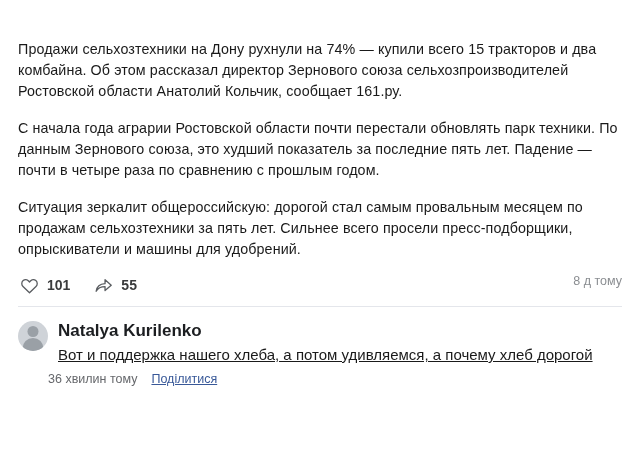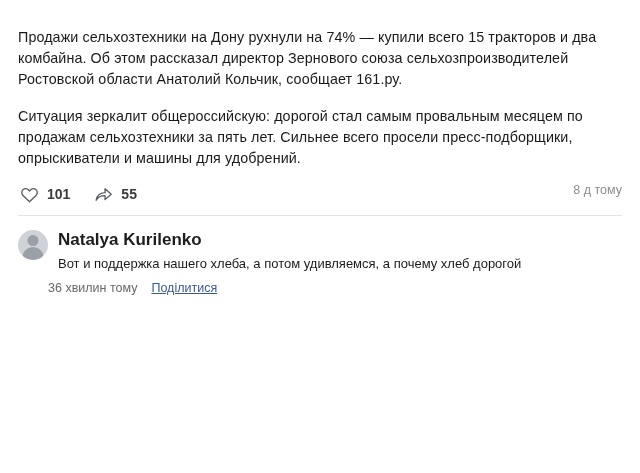--- a/index.html
+++ b/index.html
@@ -10,20 +10,21 @@
   body {
     width: 640px;
     height: 473px;
     font-family: "Liberation Sans", sans-serif;
     color: #1c1e21;
     overflow: hidden;
   }
   .post {
     padding: 27px 18px 0 18px;
     box-sizing: border-box;
+    margin-top: 12px;
   }
   .post p {
     margin: 0 0 16px 0;
     font-size: 14.3px;
     line-height: 21px;
     color: #1a1a1a;
     letter-spacing: 0.1px;
   }
   .post p:last-child {
     margin-bottom: 10px;
@@ -102,24 +103,25 @@
     min-width: 0;
   }
   .comment-author {
     font-size: 17px;
     font-weight: 600;
     color: #1c1e21;
     margin-bottom: 4px;
     display: block;
   }
   .comment-text {
-    font-size: 13px;
+    font-size: 15px;
     line-height: 19px;
     color: #1a1a1a;
     display: block;
+    text-decoration: underline;
   }
   .comment-meta {
     display: flex;
     align-items: flex-start;
     padding: 8px 18px 0 48px;
     box-sizing: border-box;
     font-size: 12.5px;
   }
   .comment-time {
     color: #65676b;
@@ -129,20 +131,21 @@
     color: #385898;
     text-decoration: underline;
     cursor: pointer;
   }
 </style>
 </head>
 <body>
 
 <div class="post">
   <p>Продажи сельхозтехники на Дону рухнули на 74% — купили всего 15 тракторов и два комбайна. Об этом рассказал директор Зернового союза сельхозпроизводителей Ростовской области Анатолий Кольчик, сообщает 161.ру.</p>
+  <p>С начала года аграрии Ростовской области почти перестали обновлять парк техники. По данным Зернового союза, это худший показатель за последние пять лет. Падение — почти в четыре раза по сравнению с прошлым годом.</p>
   <p>Ситуация зеркалит общероссийскую: дорогой стал самым провальным месяцем по продажам сельхозтехники за пять лет. Сильнее всего просели пресс-подборщики, опрыскиватели и машины для удобрений.</p>
 </div>
 
 <div class="reactions">
   <div class="react-item">
     <span class="glyph">
       <svg width="19" height="17" viewBox="0 0 24 22" fill="none" xmlns="http://www.w3.org/2000/svg">
         <path d="M12 20.5 3.6 12.3C1.4 10.2 1.5 6.6 3.8 4.6c2.1-1.8 5.2-1.4 7 .6l1.2 1.3 1.2-1.3c1.8-2 4.9-2.4 7-.6 2.3 2 2.4 5.6.2 7.7L12 20.5z" stroke="#5a5d61" stroke-width="1.7" stroke-linejoin="round"></path>
       </svg>
     </span>

